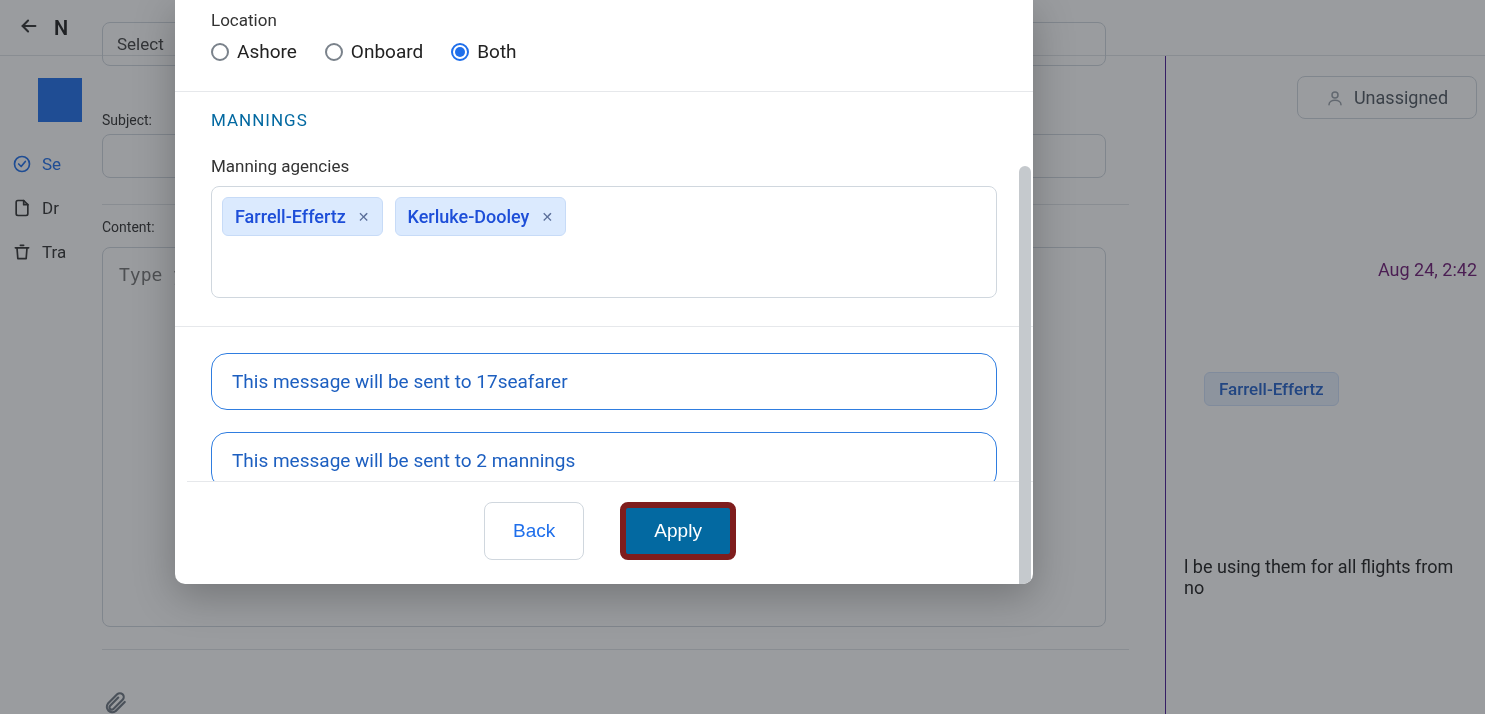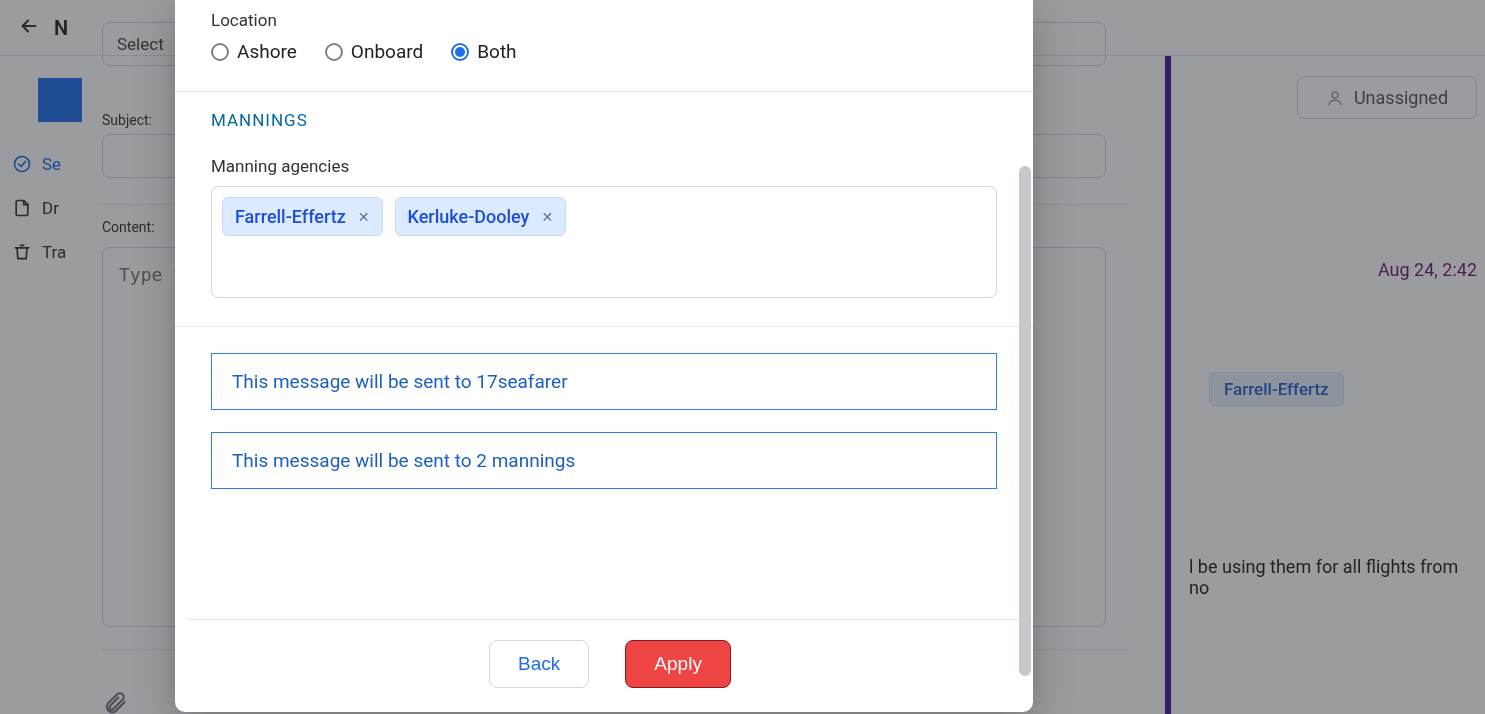--- a/index.html
+++ b/index.html
@@ -8,60 +8,60 @@
   .bg { position: absolute; inset: 0; background: #fff; }
   .bg .topbar { position: absolute; top: 0; left: 0; right: 0; height: 56px; border-bottom: 1px solid #e1e4e8; display:flex; align-items:center; padding:0 18px; gap:14px; }
   .bg .back-arrow svg { width:22px; height:22px; stroke:#333; }
   .bg .title { font-size: 20px; font-weight: 600; color:#222; }
   .bg .sidebar { position:absolute; left:0; top:56px; bottom:0; width:66px; border-right:1px solid transparent; padding-top:10px; }
   .bg .sidebar .row { display:flex; align-items:flex-start; gap:10px; padding:12px 12px; font-size:17px; color:#333; }
   .bg .sidebar .row svg { width:20px; height:20px; stroke:#333; flex:0 0 auto; }
   .bg .sidebar .row.active { color:#1f6feb; }
   .bg .sidebar .row.active svg { stroke:#1f6feb; }
   .bg .newbtn { position:absolute; left:38px; top:78px; width:44px; height:44px; background:#1f6feb; }
-  .bg .rightpanel { position:absolute; right:0; top:56px; bottom:0; width:320px; border-left:6px solid #4c1d95; padding:20px 8px 0 18px; }
+  .bg .rightpanel { position:absolute; right:0; top:56px; bottom:0; width:320px; border-left:1px solid #4c1d95; padding:20px 8px 0 18px; }
   .bg .unassigned { display:flex; align-items:center; gap:10px; border:1px solid #d0d7de; border-radius:8px; padding:10px 20px; font-size:18px; color:#505861; justify-content:center; width:180px; margin-left:auto; }
   .bg .unassigned svg { width:18px; height:18px; stroke:#9aa1a9; }
   .bg .date { margin-top: 140px; text-align: right; font-size: 18px; color:#701a75; }
   .bg .tag { display:inline-block; background:#e8f1fe; color:#2563cb; border:1px solid #cfe0fa; border-radius:6px; padding:6px 14px; font-size:17px; font-weight:500; margin-top:92px; margin-left: 20px;}
   .bg .bodytext { margin-top:150px; font-size:18px; color:#222; }
   .bg .compose { position:absolute; left:66px; top:56px; bottom:0; width:1100px; border-right:1px solid #e1e4e8; padding:0 36px; }
   .bg .compose .fieldrow { display:flex; align-items:center; gap:18px; padding:18px 0 0 0; }
   .bg .compose label { width:74px; font-size:14px; color:#333; }
   .bg .compose .select { flex:1; border:1px solid #d0d7de; border-radius:8px; height:44px; display:flex; align-items:center; padding:0 14px; font-size:17px; color:#444; max-width:1004px;}
   .bg .compose .subject { flex:1; border:1px solid #d0d7de; border-radius:8px; height:44px; max-width:1004px;}
   .bg .compose .content { width:1004px; height:380px; border:1px solid #d0d7de; border-radius:8px; margin-top:12px; padding:16px; font-size:18px; color:#6e7781; resize:none; }
   .bg .compose .hr { border:none; border-top:1px solid #e1e4e8; margin-top:26px; }
   .bg .attach { position:absolute; left:102px; bottom:-6px; }
   .bg .attach svg { width:26px; height:26px; stroke:#6e7781; }
   .overlay-dim { position:absolute; inset:0; background:rgba(30,35,42,0.45); }
 
   
-  .modal { position:absolute; left:175px; top:0; width:858px; height:712px; background:#fff; border-radius:0 0 10px 10px; box-shadow:0 12px 40px rgba(0,0,0,0.25); overflow:hidden; display:flex; flex-direction:column; }
+  .modal { position:absolute; left:175px; top:0; width:858px; height:584px; background:#fff; border-radius:0 0 10px 10px; box-shadow:0 12px 40px rgba(0,0,0,0.25); overflow:hidden; display:flex; flex-direction:column; }
   .modal .scroll { flex:1; overflow-y:auto; padding: 0 0 0 0; }
   .modal .scrollbar { position:absolute; right:2px; top:166px; width:12px; height:510px; background:#c5c9cd; border-radius:6px; }
   .modal .section { padding: 18px 36px 28px 36px; }
   .modal .section + .section { border-top:1px solid #e6e8eb; }
   .modal .lbl-sub { font-size:17px; color:#333; margin-bottom:10px; }
   .radiogroup { display:flex; gap:28px; align-items:center; }
   .radio { display:flex; align-items:center; gap:8px; font-size:19px; color:#222; cursor:pointer; }
   .radio .dot { width:18px; height:18px; border:2px solid #7a828b; border-radius:50%; display:inline-flex; align-items:center; justify-content:center; }
   .radio.selected .dot { border-color:#1f6feb; }
   .radio.selected .dot::after { content:""; width:10px; height:10px; background:#1f6feb; border-radius:50%; }
   .h-mannings { font-size:17px; letter-spacing:1px; color:#0369a1; font-weight:400; }
   .tagbox { border:1px solid #d0d7de; border-radius:8px; min-height:112px; padding:10px 10px; display:flex; gap:12px; flex-wrap:wrap; align-content:flex-start; margin-top:10px; }
   .chip { background:#dbeafe; border:1px solid #c7dbf7; color:#1d4ed8; border-radius:6px; padding:8px 12px; display:flex; align-items:center; gap:12px; font-size:18px; font-weight:500; }
   .chip .x { color:#5b6f9a; cursor:pointer; font-size:14px; }
-  .infobox { border:1.5px solid #2f7de0; border-radius:0; padding:16px 20px; color:#1d5fc0; font-size:19px; margin-top:0; }
+  .infobox { border:1.5px solid #2f7de0; border-radius:16px; padding:16px 20px; color:#1d5fc0; font-size:19px; margin-top:0; }
   .infobox + .infobox { margin-top:22px; }
   .info-num { font-weight:400; }
   .modal .footer { border-top:1px solid #e6e8eb; padding:20px 36px 24px; display:flex; justify-content:center; gap:36px;margin-left:12px; }
   .btn { font-size:19px; border-radius:8px; padding:12px 28px; cursor:pointer; }
   .btn-secondary { background:#fff; border:1px solid #d0d7de; color:#1f6feb; }
-  .btn-primary { background:#ef4444; border:1px solid #7f1d1d; color:#fff; }
+  .btn-primary { background:#0369a1; border:6px solid #7f1d1d; color:#fff; }
 </style>
 </head>
 <body>
 
 <div class="bg">
   <div class="topbar">
     <span class="back-arrow">
       <svg viewBox="0 0 24 24" fill="none" stroke-width="2.2" stroke-linecap="round" stroke-linejoin="round">
           <path d="M19 12H5"></path>
           <path d="M11 18l-6-6 6-6"></path>

